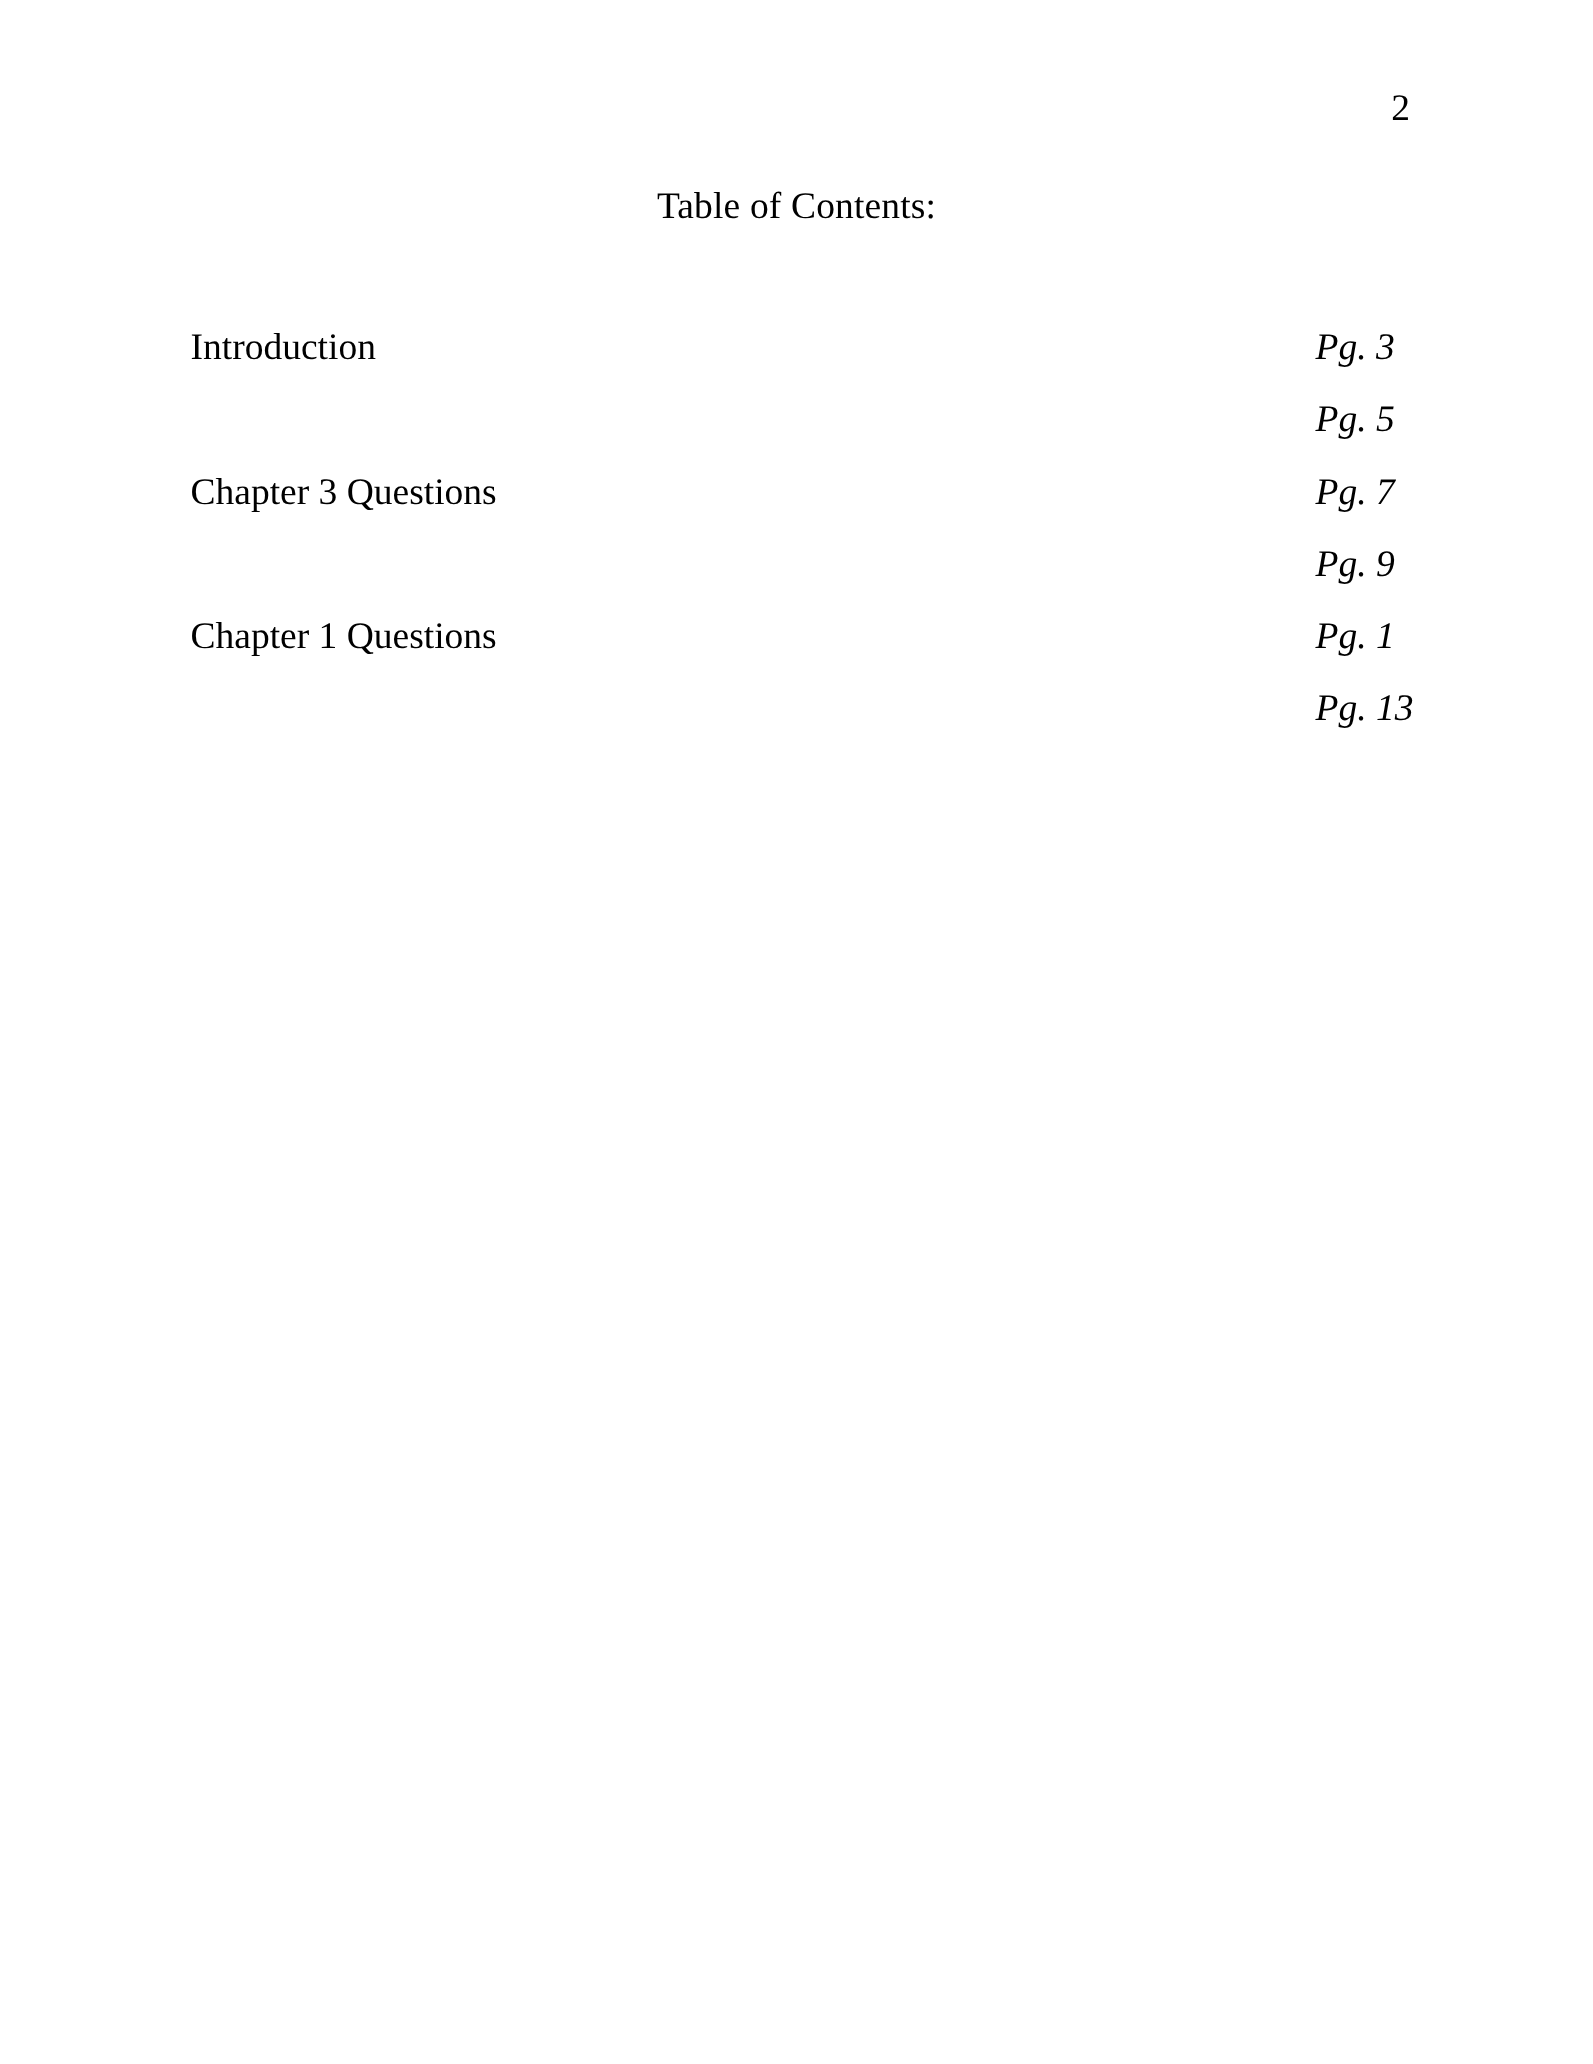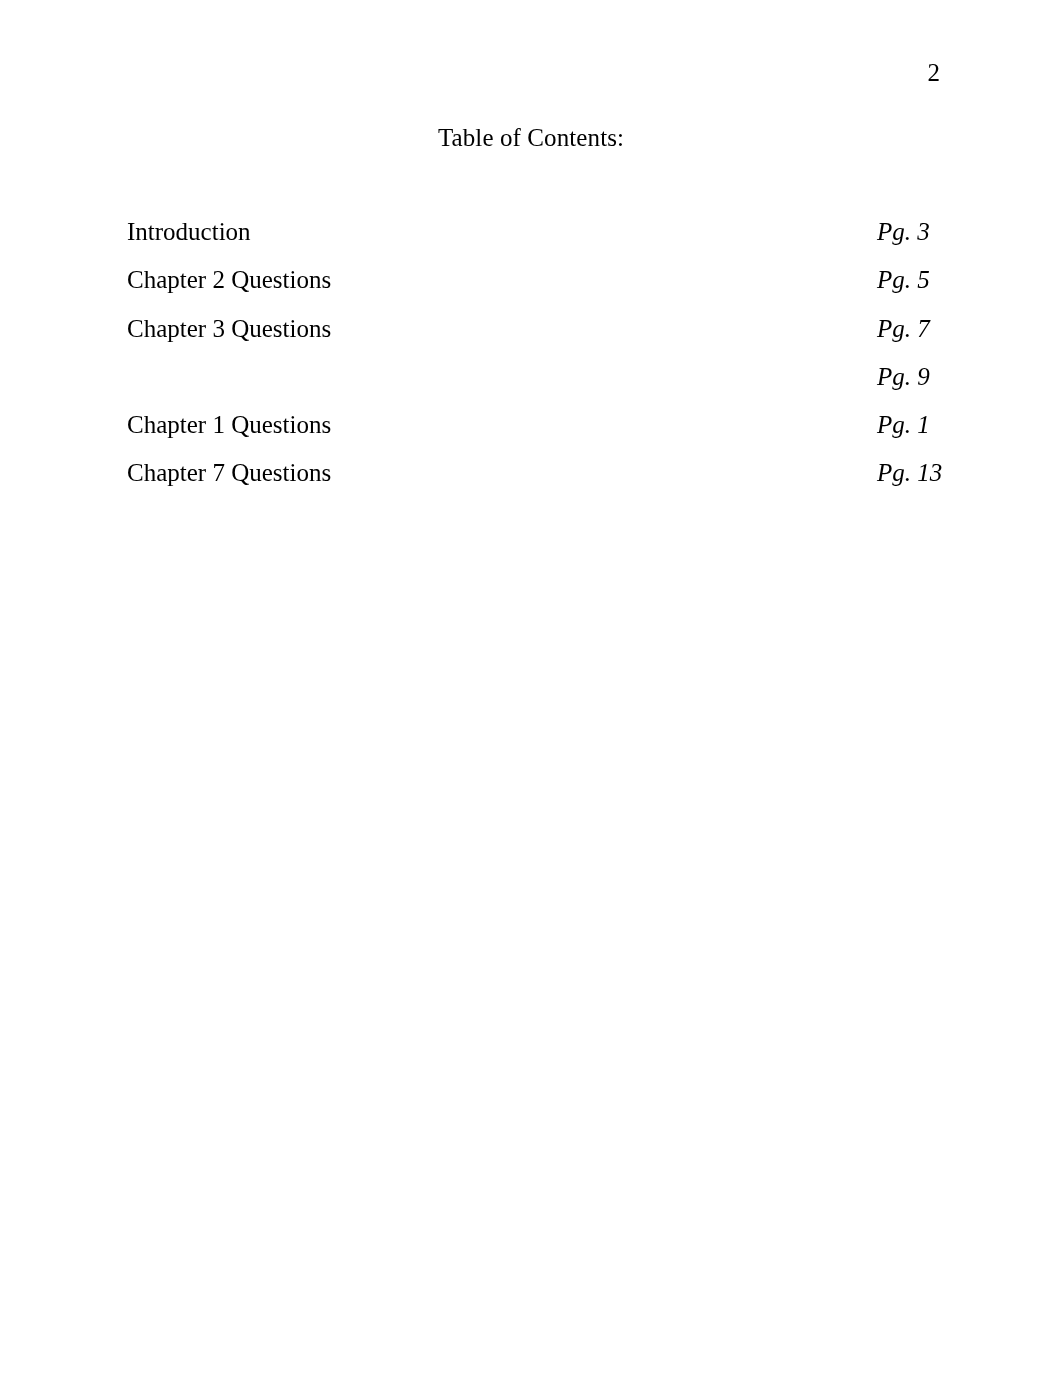--- a/index.html
+++ b/index.html
@@ -86,33 +86,31 @@
 
   <div class="doc-title">Table of Contents:</div>
 
   <div class="toc">
 
   <div class="toc-row">
         <span class="toc-entry-label">Introduction</span>
         <span class="toc-entry-page">Pg. 3</span>
       </div>
       <div class="toc-row">
-        <span class="toc-entry-label">Chapter 2 Questions</span>
         <span class="toc-entry-page">Pg. 5</span>
       </div>
       <div class="toc-row">
         <span class="toc-entry-label">Chapter 3 Questions</span>
         <span class="toc-entry-page">Pg. 7</span>
       </div>
       <div class="toc-row">
         <span class="toc-entry-page">Pg. 9</span>
       </div>
       <div class="toc-row">
         <span class="toc-entry-label">Chapter 1 Questions</span>
         <span class="toc-entry-page">Pg. 1</span>
       </div>
       <div class="toc-row">
-        <span class="toc-entry-label">Chapter 7 Questions</span>
         <span class="toc-entry-page">Pg. 13</span>
       </div>
     </div>
 
 </div>
 
 </body></html>

